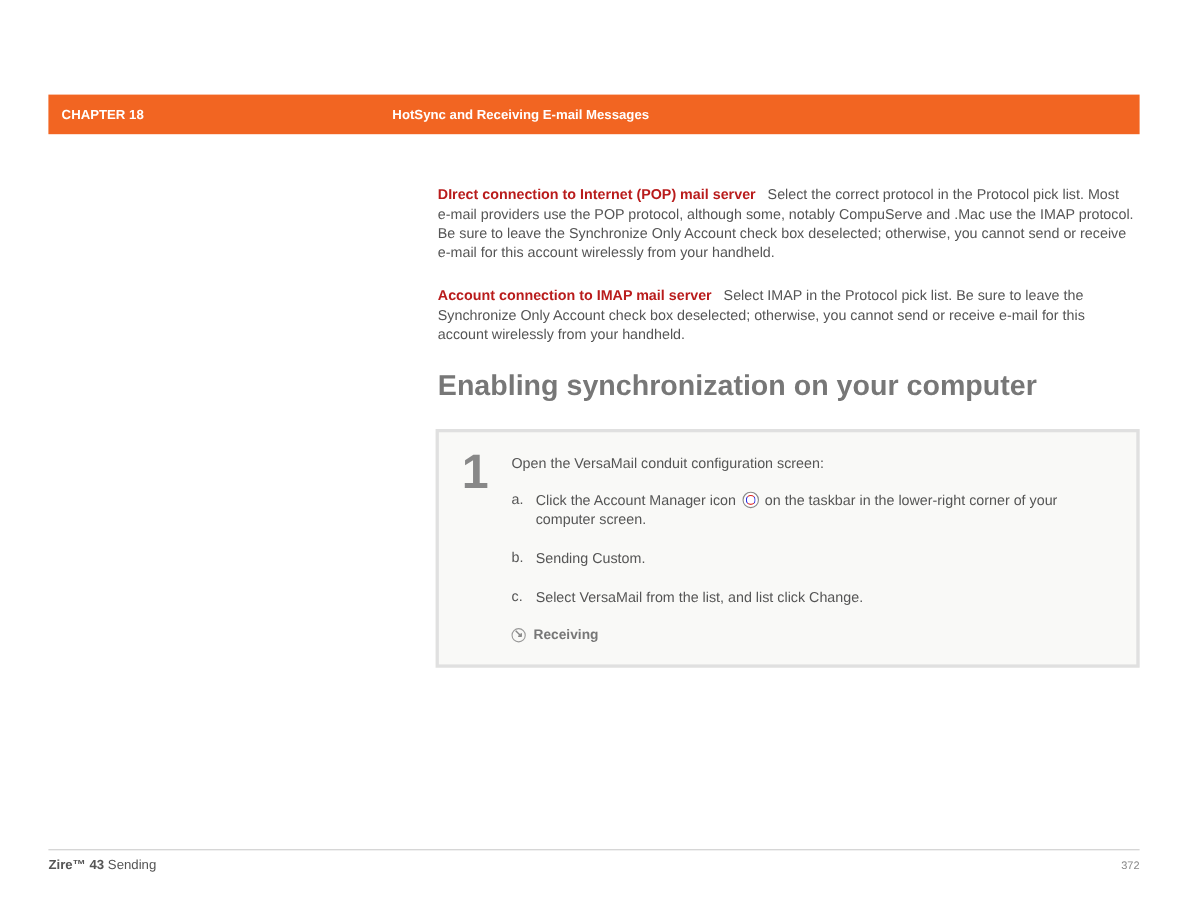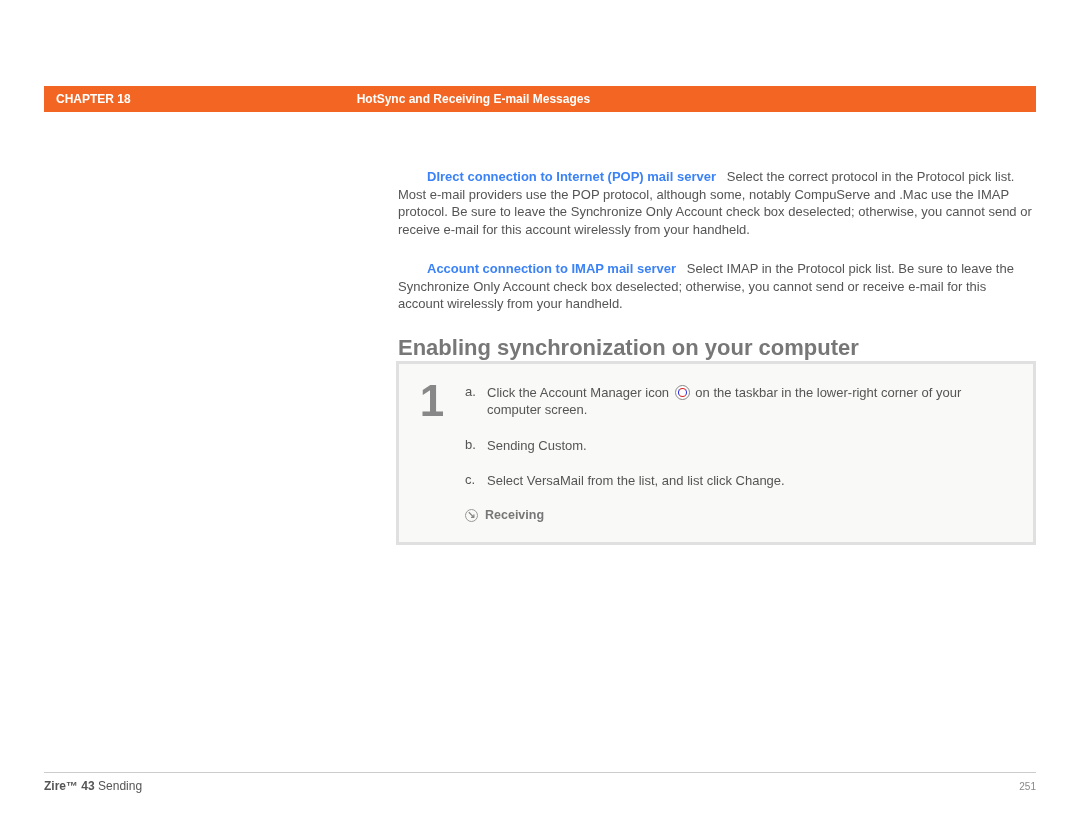--- a/index.html
+++ b/index.html
@@ -9,21 +9,21 @@
     background: #fff;
     font-family: Arial, Helvetica, sans-serif;
     color: #555;
     position: relative;
   }
   .header-bar {
     position: absolute;
     top: 86px;
     left: 44px;
     right: 44px;
-    height: 26px;
+    height: 36px;
     background: #f26522;
     display: flex;
     align-items: center;
     color: #fff;
     font-size: 12px;
     font-weight: bold;
   }
   .chapter-label { margin-left: 12px; }
   .chapter-title { margin-left: 226px; }
   .content-col {
@@ -31,27 +31,27 @@
     left: 398px;
     top: 168px;
     width: 634px;
   }
   .para {
     font-size: 13px;
     line-height: 1.35;
     color: #555;
     margin-bottom: 22px;
   }
-  .bold-run { font-weight: bold; color: #3b82f6; margin-left: 29px; }
+  .bold-run { font-weight: bold; color: #b91c1c; }
   .section-title {
-    font-size: 22px;
+    font-size: 26px;
     font-weight: bold;
     color: #777;
     margin-top: 6px;
-    margin-bottom: 0;
+    margin-bottom: 24px;
   }
   .step-box {
     border: 3px solid #e0e0e0;
     background: #f9f9f7;
     display: flex;
     align-items: stretch;
     width: 640px;
     margin-left: -2px;
   }
   .step-num-col {
@@ -158,20 +158,21 @@
     <span class="bold-run">Account connection to IMAP mail server</span>&nbsp;&nbsp;&nbsp;<span>Select IMAP in the Protocol pick list. Be sure to leave the Synchronize Only Account check box deselected; otherwise, you cannot send or receive e-mail for this account wirelessly from your handheld.</span>
   </p>
 
   <h2 class="section-title">Enabling synchronization on your computer</h2>
 
   <div class="step-box">
     <div class="step-num-col">
       <div class="step-num">1</div>
     </div>
     <div class="step-body">
+      <div class="step-lead">Open the VersaMail conduit configuration screen:</div>
       <ul class="sub-list">
         <li>
           <span class="sub-marker">a.</span>
           <span class="sub-text">
             <span>Click the Account Manager icon </span><span class="hotsync-icon"></span><span> on the taskbar in the lower-right corner of your computer screen.</span>
           </span>
         </li>
         <li>
           <span class="sub-marker">b.</span>
           <span class="sub-text">Sending Custom.</span>
@@ -187,14 +188,14 @@
       </div>
     </div>
   </div>
 
 </div>
 
 <div class="footer-bar">
   <span class="footer-left">
     <span class="product-bold">Zire™ 43</span><span> Sending</span>
   </span>
-  <span class="page-num">251</span>
+  <span class="page-num">372</span>
 </div>
 
 </body></html>

